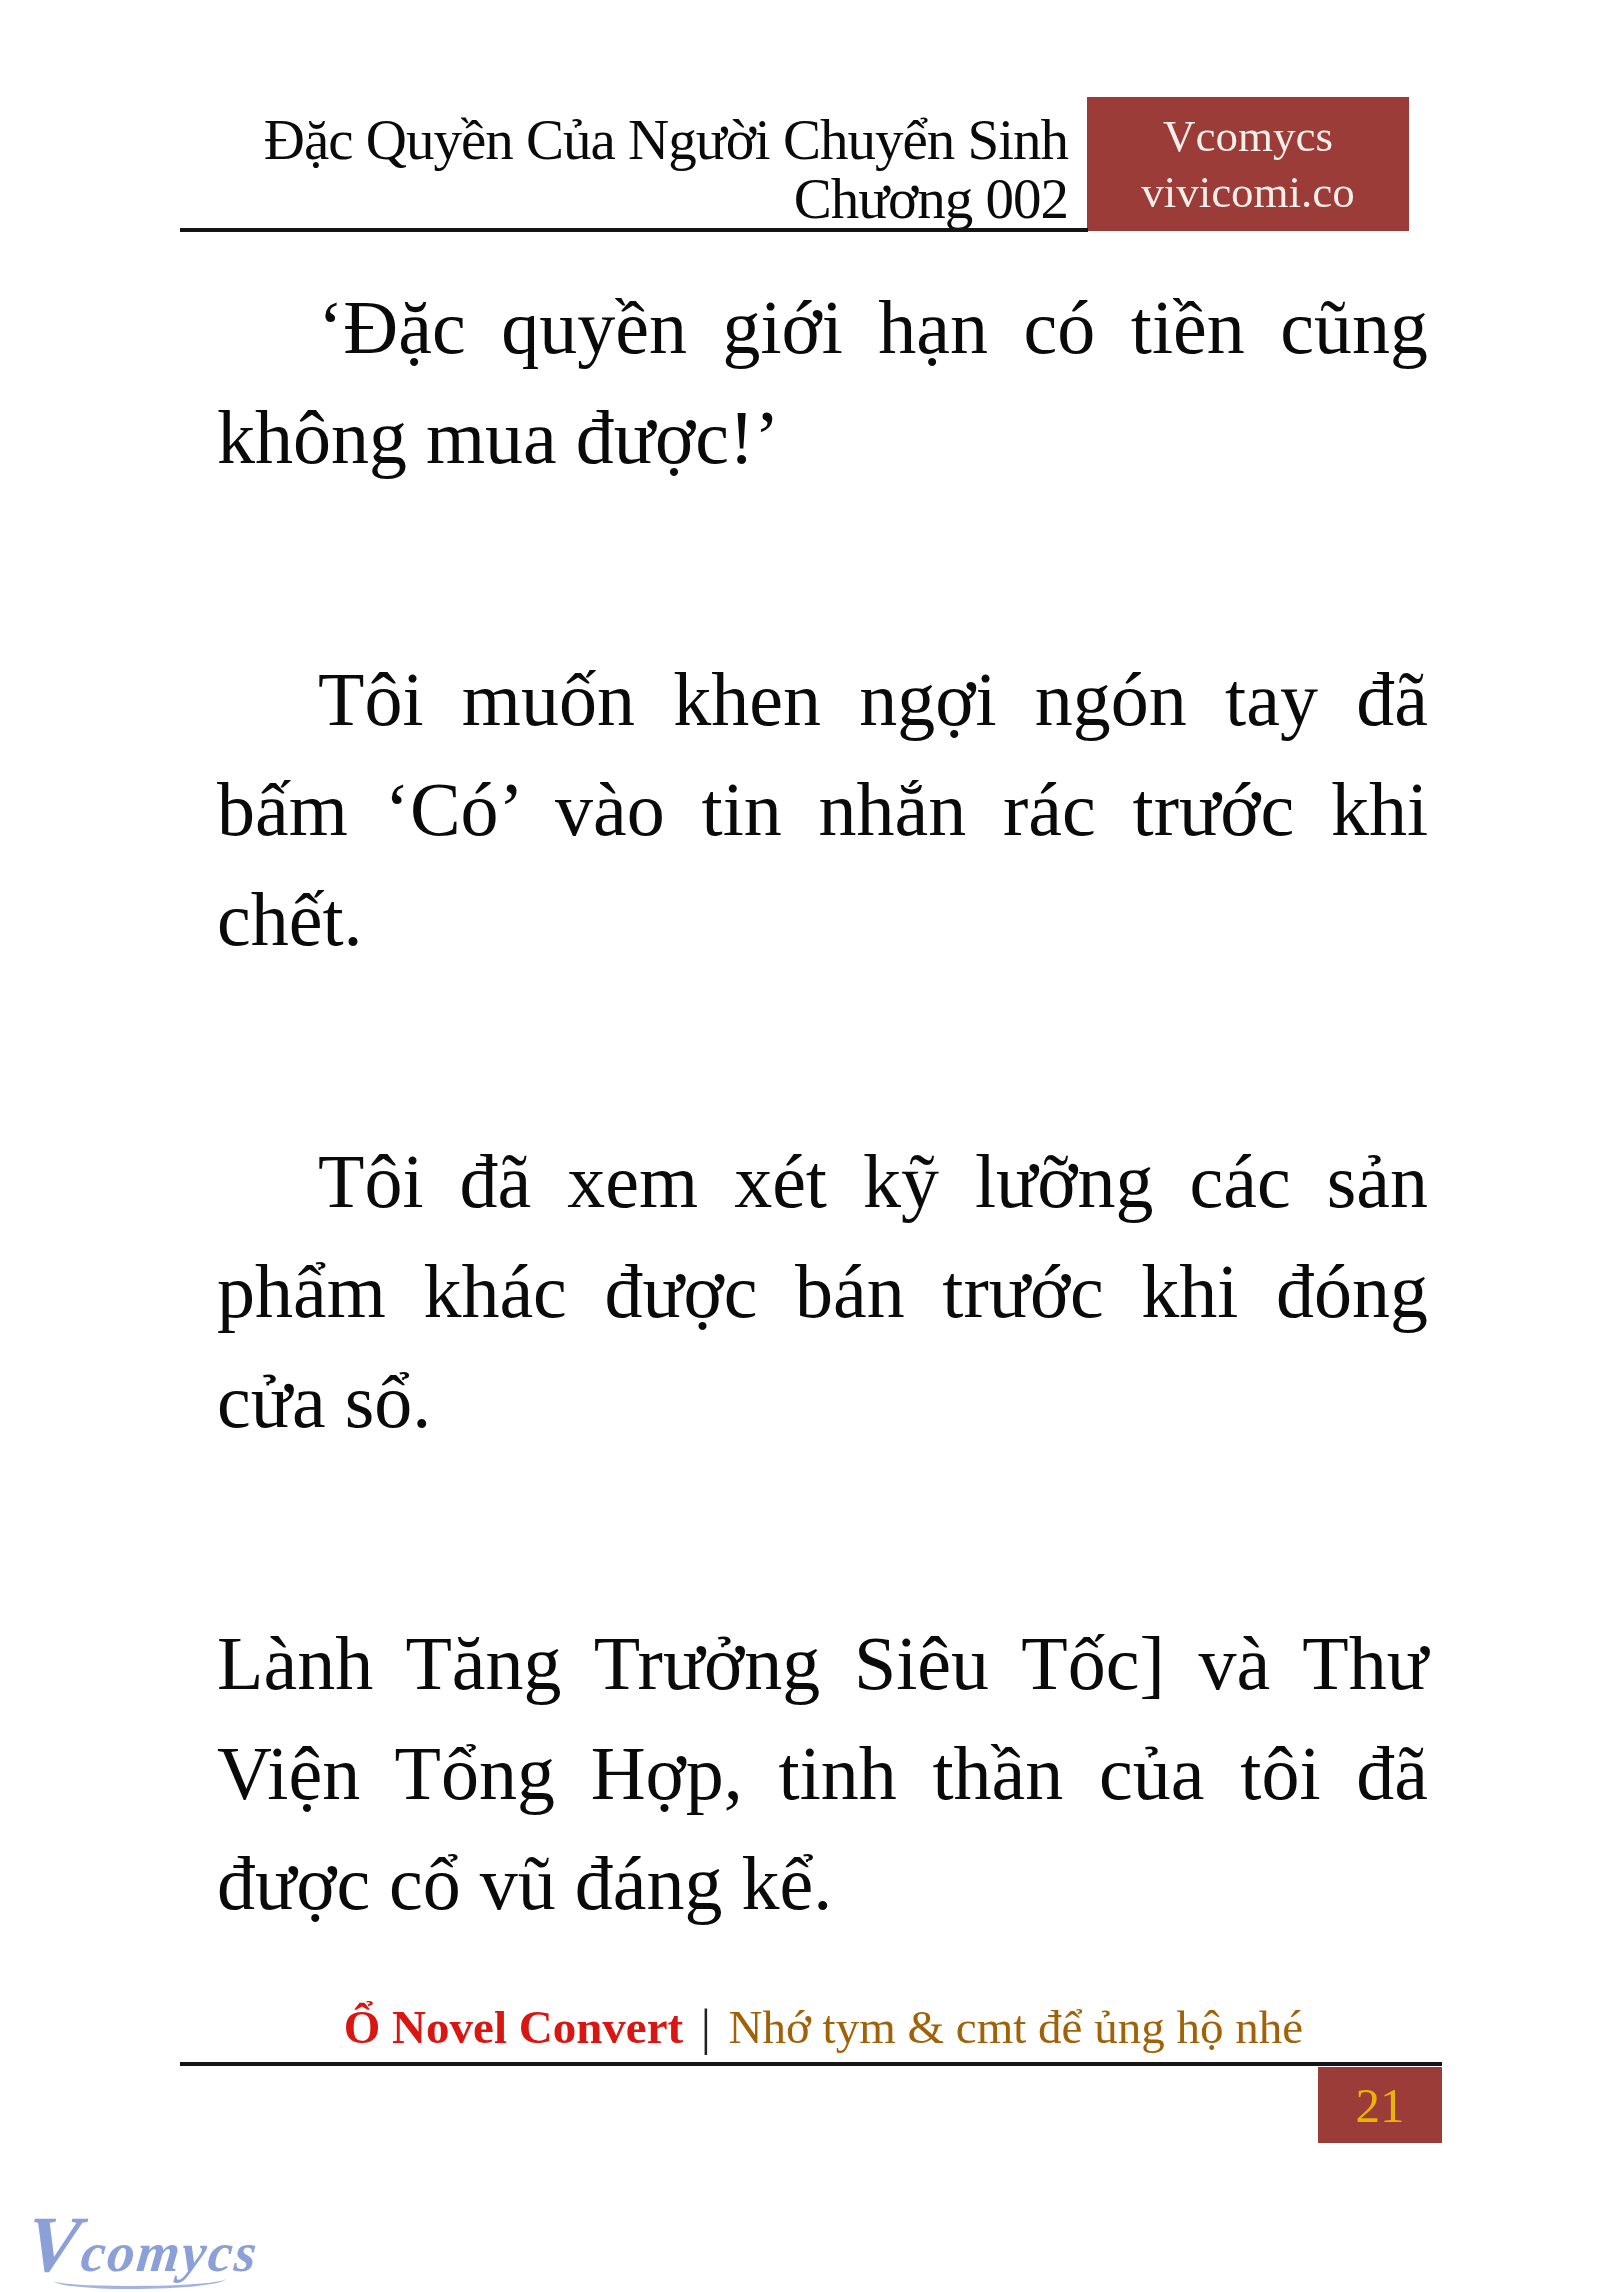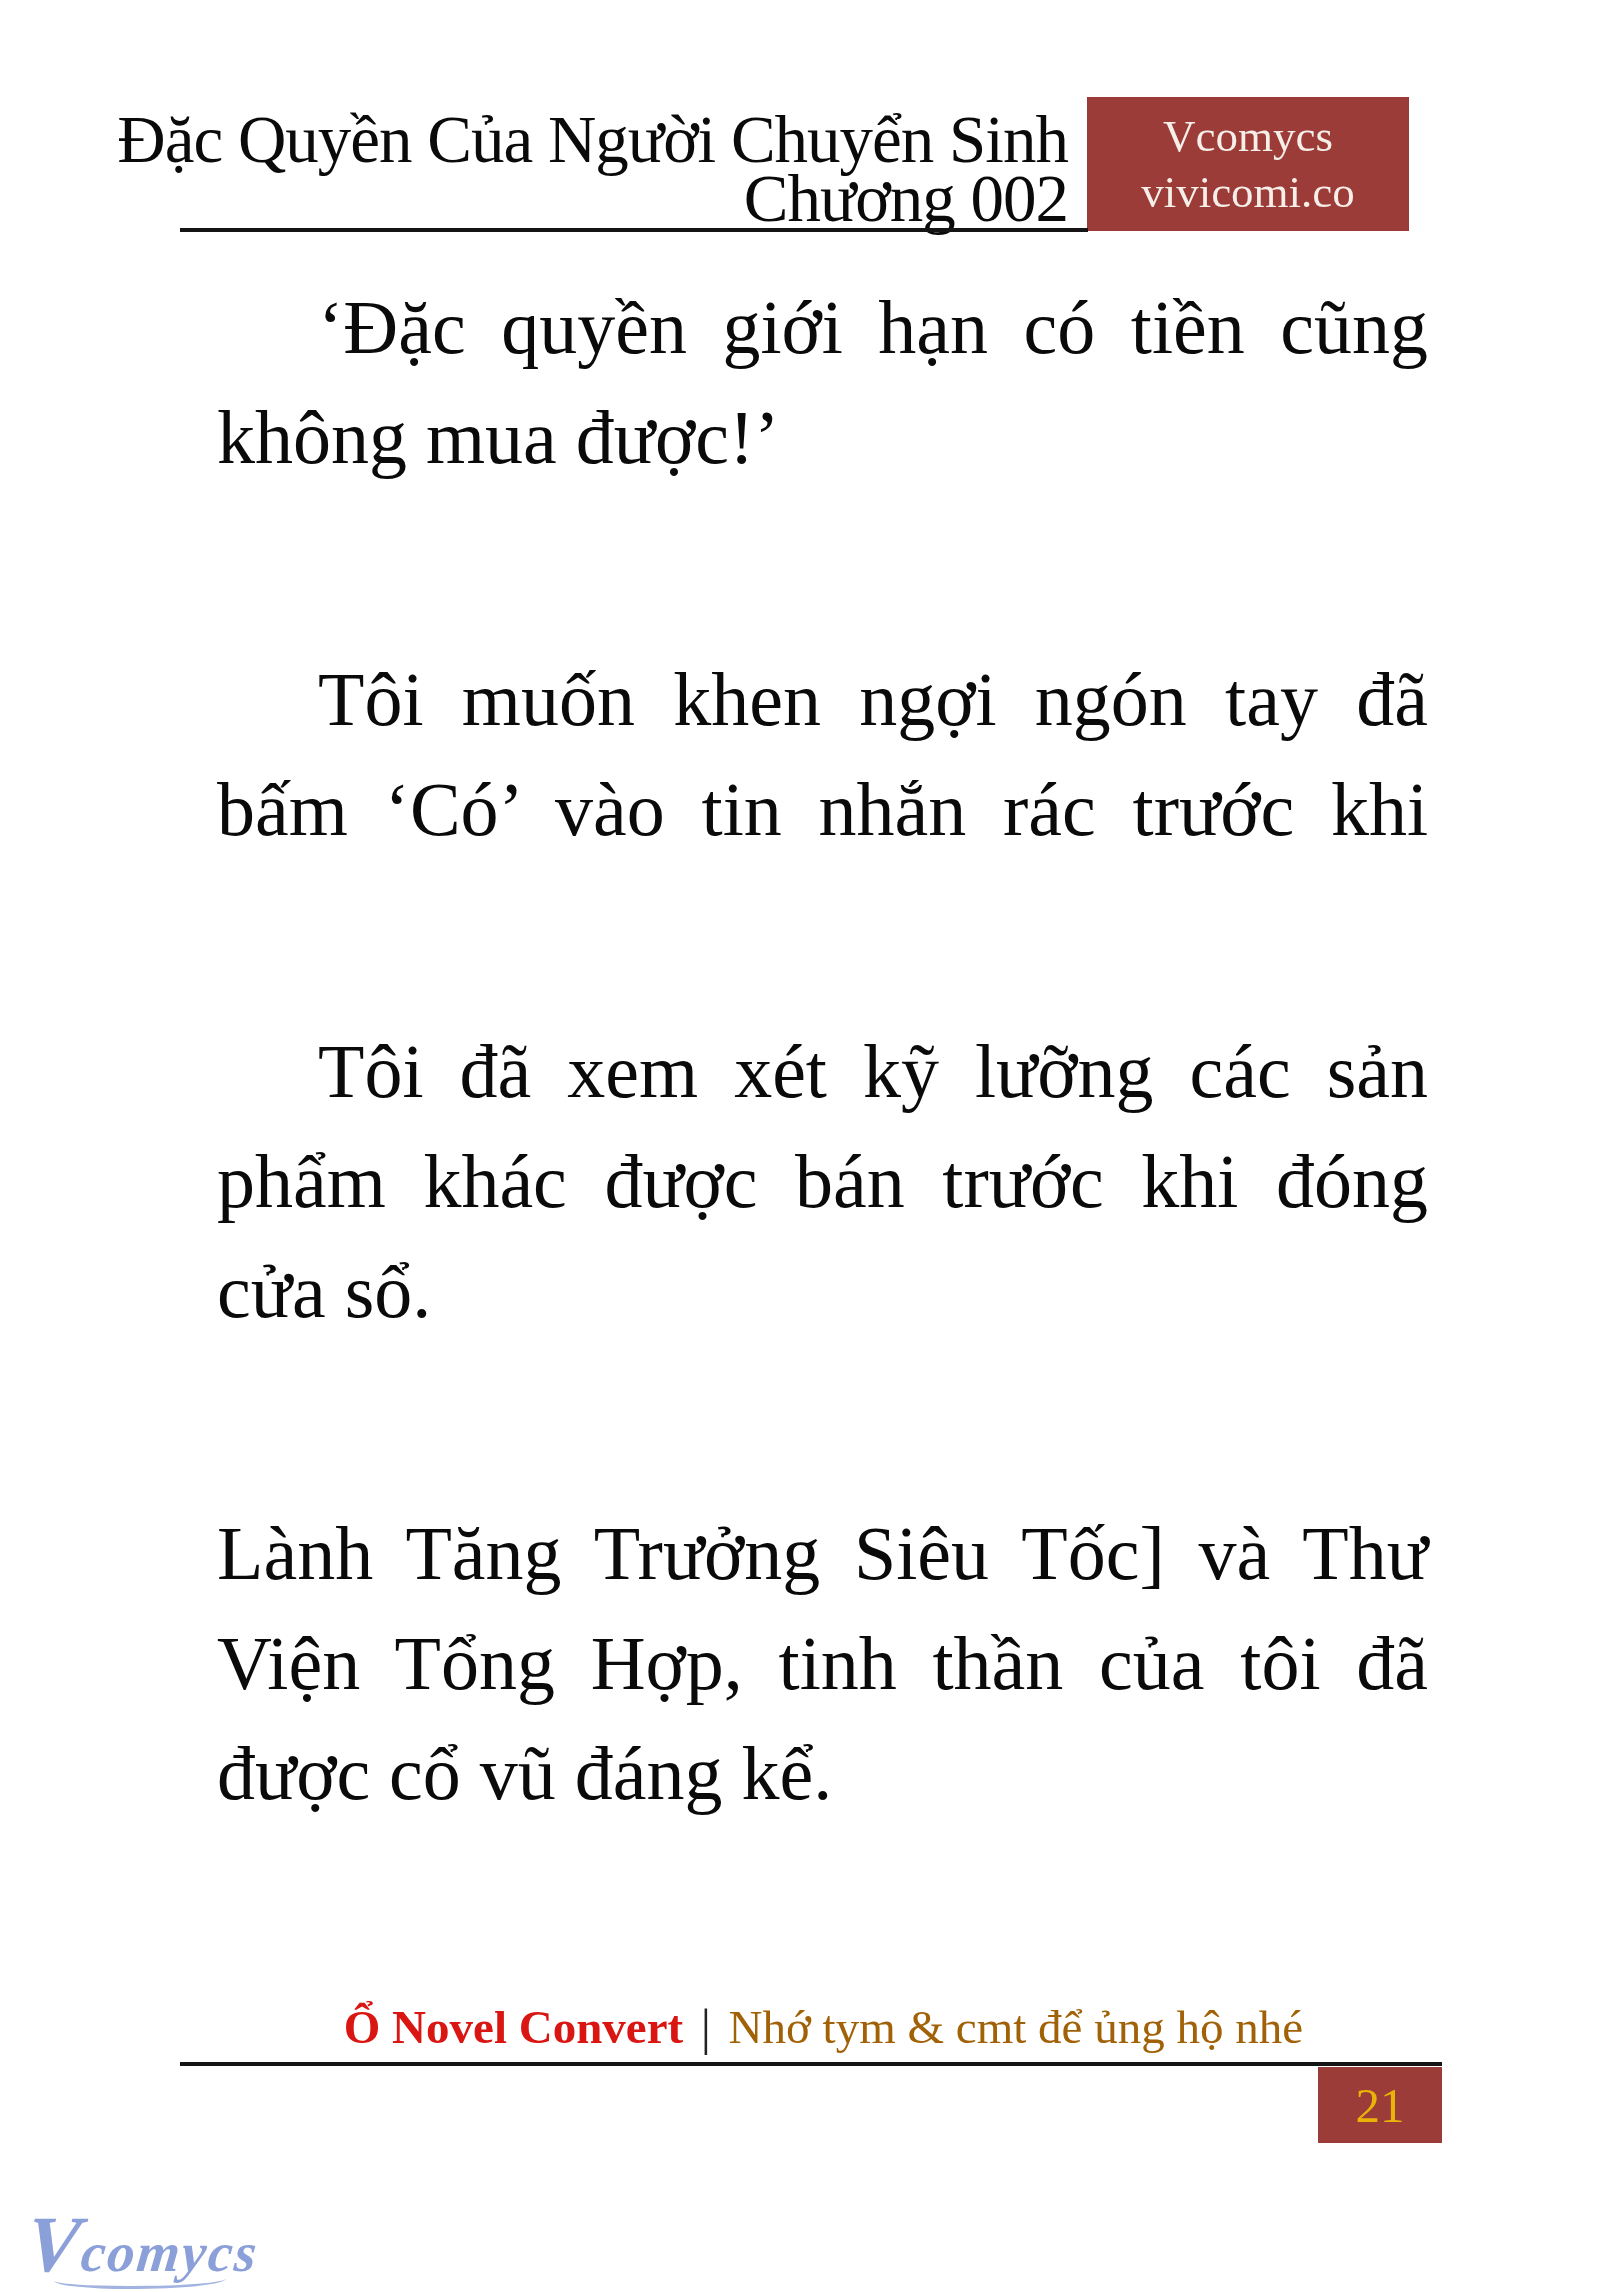--- a/index.html
+++ b/index.html
@@ -11,21 +11,21 @@
     overflow:hidden;
     font-family:"Liberation Serif","DejaVu Serif",serif;
     color:#0a0a0a;
   }
 
   
   .header-text{
     position:absolute;
     top:110px;right:554px;
     text-align:right;
-    font-size:67px;line-height:59px;
+    font-size:57px;line-height:59px;
     white-space:nowrap;
     letter-spacing:-1px;
   }
   .header-rule{
     position:absolute;
     left:180px;top:228px;
     width:908px;height:3.9px;
     background:#151515;
   }
   .brand-box{
@@ -120,20 +120,21 @@
   <div class="body-text">
 
     <div class="para">
       <div class="ln first">‘Đặc quyền giới hạn có tiền cũng</div>
       <div class="ln last">không mua được!’</div>
     </div>
 
     <div class="para">
       <div class="ln first">Tôi muốn khen ngợi ngón tay đã</div>
       <div class="ln">bấm ‘Có’ vào tin nhắn rác trước khi</div>
+      <div class="ln last">chết.</div>
     </div>
 
     <div class="para">
       <div class="ln first">Tôi đã xem xét kỹ lưỡng các sản</div>
       <div class="ln">phẩm khác được bán trước khi đóng</div>
       <div class="ln last">cửa sổ.</div>
     </div>
 
     <div class="para">
       <div class="ln">Lành Tăng Trưởng Siêu Tốc] và Thư</div>

